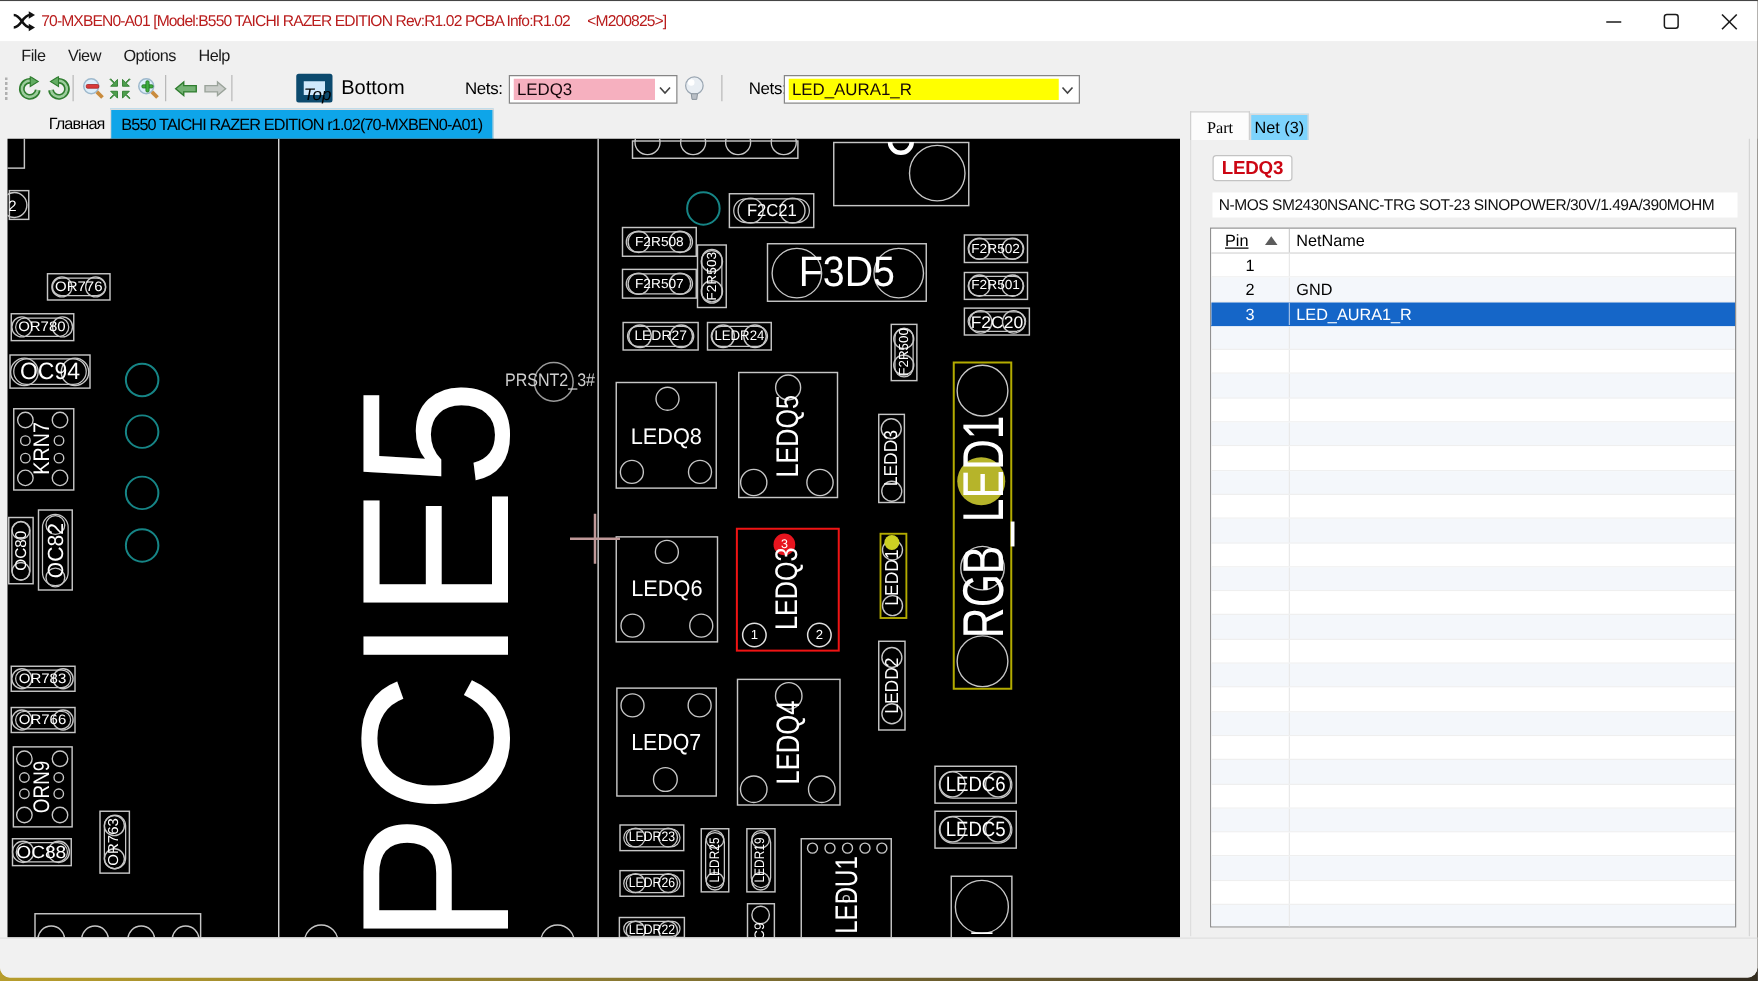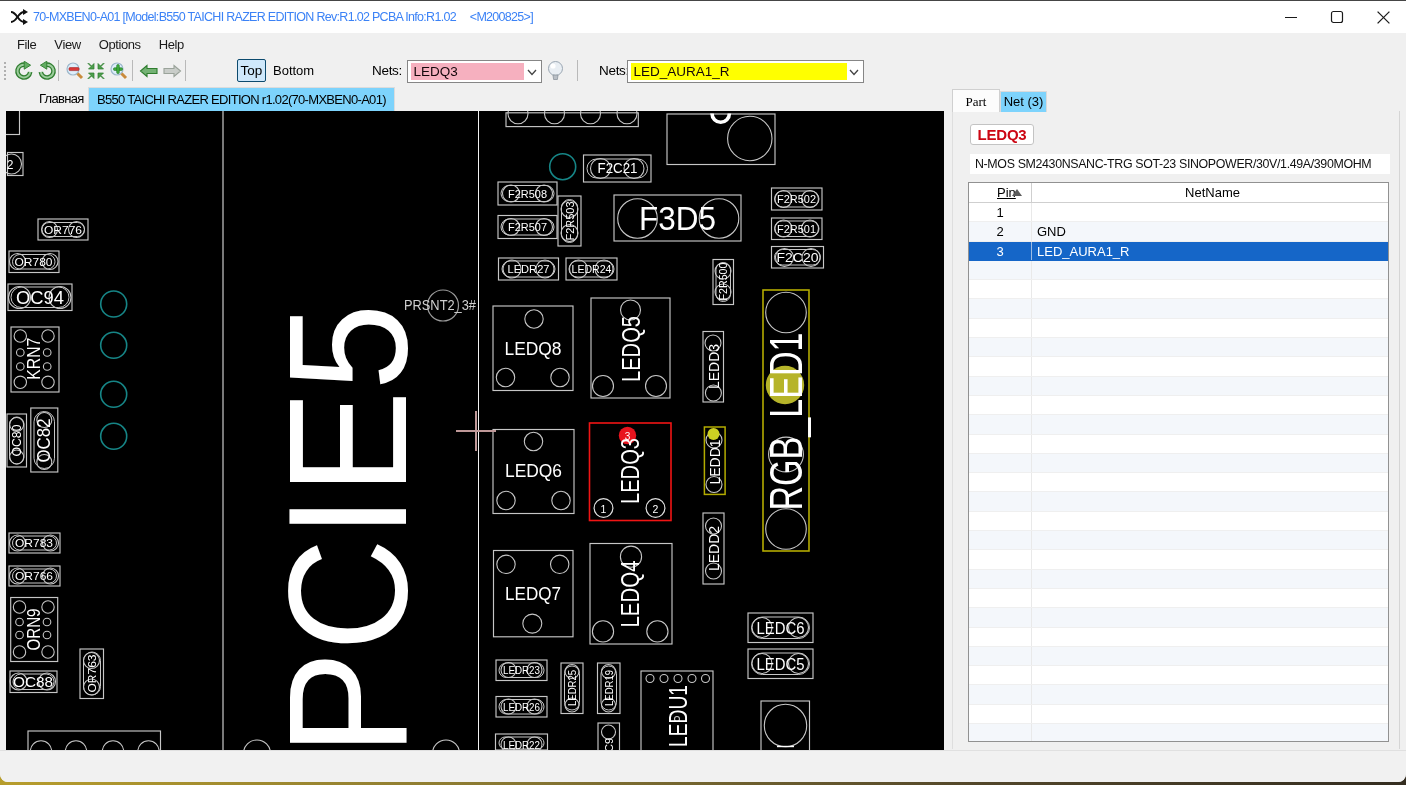--- a/index.html
+++ b/index.html
@@ -8,71 +8,71 @@
     background: linear-gradient(to right, #b79d2c, #8a7932 35%, #52462a 70%, #342d20);
   }
   .window { position:absolute; left:0; top:0; width:1406px; height:782px;
     background:#f0f0f0; border-radius:0 0 8px 8px; overflow:hidden;
     border-top:1px solid #454545;
   }
   
   .titlebar { position:absolute; left:0; top:0; width:100%; height:32px; background:#ffffff; }
   .app-icon { position:absolute; left:9px; top:6px; width:20px; height:20px; }
   .title-text { position:absolute; left:33px; top:0; height:36px; line-height:32px;
-    font-size:12.5px; letter-spacing:-0.7px; color:#3b82f6; white-space:pre; }
+    font-size:12.5px; letter-spacing:-0.7px; color:#b91c1c; white-space:pre; }
   .win-controls { position:absolute; right:0; top:0; height:32px; display:flex; }
   .win-btn { width:46px; height:32px; display:flex; align-items:center; justify-content:center; }
   
   .menubar { position:absolute; left:0; top:32px; width:100%; height:24px; background:#f0f0f0;
     display:flex; align-items:center;text-align:right; }
   .menu-item { font-size:13px; letter-spacing:-0.4px; color:#1a1a1a; padding:0 9px; height:22px; line-height:22px; }
   .menu-item:first-child { margin-left:8px; }
   
   .toolbar { position:absolute; left:0; top:56px; width:100%; height:28px; background:#f0f0f0; }
   .tb-grip { position:absolute; left:4px; top:5px; width:2px; height:18px;
     background-image:repeating-linear-gradient(to bottom,#b0b0b0 0 2px,transparent 2px 4px); }
   .tb-sep { position:absolute; top:3px; width:1px; height:21px; background:#b9b9b9; }
   .tb-icon { position:absolute; top:4px; width:20px; height:20px; }
   .top-btn { position:absolute; left:237px; top:2px; width:29px; height:23px;
-    background:#cfe8fb; border:1px solid #0c4a6e; border-radius:2px;
-    font-size:13.5px; color:#000; text-align:center; line-height:21px; }
+    background:#cfe8fb; border:6px solid #0c4a6e; border-radius:2px;
+    font-size:13.5px; color:#000; text-align:center; line-height:21px;font-style:italic; }
   .bottom-btn { position:absolute; left:270px; top:2px; height:23px; line-height:23px;
-    font-size:13px; color:#000; padding:0 3px; }
+    font-size:16px; color:#000; padding:0 3px; }
   .tb-label { position:absolute; top:2px; height:23px; line-height:23px; font-size:13.5px; letter-spacing:-0.3px; color:#000; }
   .combo { position:absolute; top:2.5px; height:23px; background:#fff; border:1px solid #868686;
     display:flex; align-items:center; }
   .combo-field { height:17px; margin-left:2.5px; font-size:13.5px; line-height:17px;
     padding:0 2px 0 3px; color:#14060a; }
   .combo-arrow { position:absolute; right:4px; top:8px; }
   
   .tabbar { position:absolute; left:0; top:84px; width:100%; height:26px; background:#f0f0f0; }
   .doc-tab { position:absolute; top:2px; height:24px; line-height:24px; font-size:13px;
     letter-spacing:-0.7px; color:#000; padding:0 7px;margin-left:28px; }
-  .doc-tab.active { background:#7dd3fc; border:1px solid #dcdcdc; border-bottom:none; padding:0 8px; }
+  .doc-tab.active { background:#0ea5e9; border:1px solid #dcdcdc; border-bottom:none; padding:0 8px; }
   
   .board { position:absolute; left:6px; top:110px; width:938px; height:639px; background:#000; }
   .board svg { display:block; }
   
   .panel-tab { position:absolute; font-size:13px; color:#000; text-align:center; }
   .panel-tab.active { background:#fcfcfc; border:1px solid #d0d0d0; border-bottom:none;font-family:Liberation Serif, serif; }
   .panel-tab.inactive { background:#7dd3fc; border:1px solid #dadada; border-bottom:none; }
   .panel-page { position:absolute; left:952px; top:110px; width:448px; height:638px;
     background:#f0f0f0; border-left:1px solid #dedede; border-right:1px solid #d5d5d5; }
   .part-badge { position:absolute; left:17px; top:13px; width:64px; height:21px;
     background:#fff; border:1px solid #c3c3c3; border-radius:3px;
     font-size:15px; font-weight:bold; letter-spacing:-0.2px; color:#cc0613; text-align:center; line-height:19px; }
   .part-desc { position:absolute; left:17px; top:43px; width:420px; height:20px; background:#fff;
     font-size:12.4px; letter-spacing:-0.35px; color:#101010; line-height:20px; padding-left:5px; white-space:nowrap; overflow:hidden; }
   .pin-table { position:absolute; left:15px; top:71px; width:421px; height:560px;
     background:#fff; border:1px solid #919191; display:flex; flex-direction:column; overflow:hidden; }
   .pt-header { display:flex; height:20px; min-height:20px; background:#fff;
     border-bottom:1px solid #cfcfcf; font-size:13px; color:#000; }
   .pt-header .c-pin { width:63px; min-width:63px; border-right:1px solid #cfcfcf; position:relative;
-    padding-left:28px; line-height:19px;text-decoration:underline; }
-  .pt-header .c-net { flex:1; padding-left:5px; line-height:19px;text-align:center; }
+    padding-left:11px; line-height:19px;text-decoration:underline; }
+  .pt-header .c-net { flex:1; padding-left:5px; line-height:19px; }
   .sort-glyph { position:absolute; left:43px; top:6px; width:0; height:0;
     border-left:5.5px solid transparent; border-right:5.5px solid transparent;
     border-bottom:7px solid #5c5c5c; }
   .pt-row { display:flex; height:19.3px; min-height:19.3px; font-size:13px; color:#000; background:#fff; }
   .pt-row.alt { background:#f4f7fb; }
   .pt-row.selected { background:#1566c8; color:#fff; }
   .pt-row .c-pin { width:63px; min-width:63px; text-align:center; line-height:19px;
     border-right:1px solid #e9e9e9; }
   .pt-row.selected .c-pin { border-right:1px solid #9dbce4; }
   .pt-row .c-net { flex:1; padding-left:5px; line-height:19px; border-right:none; }

